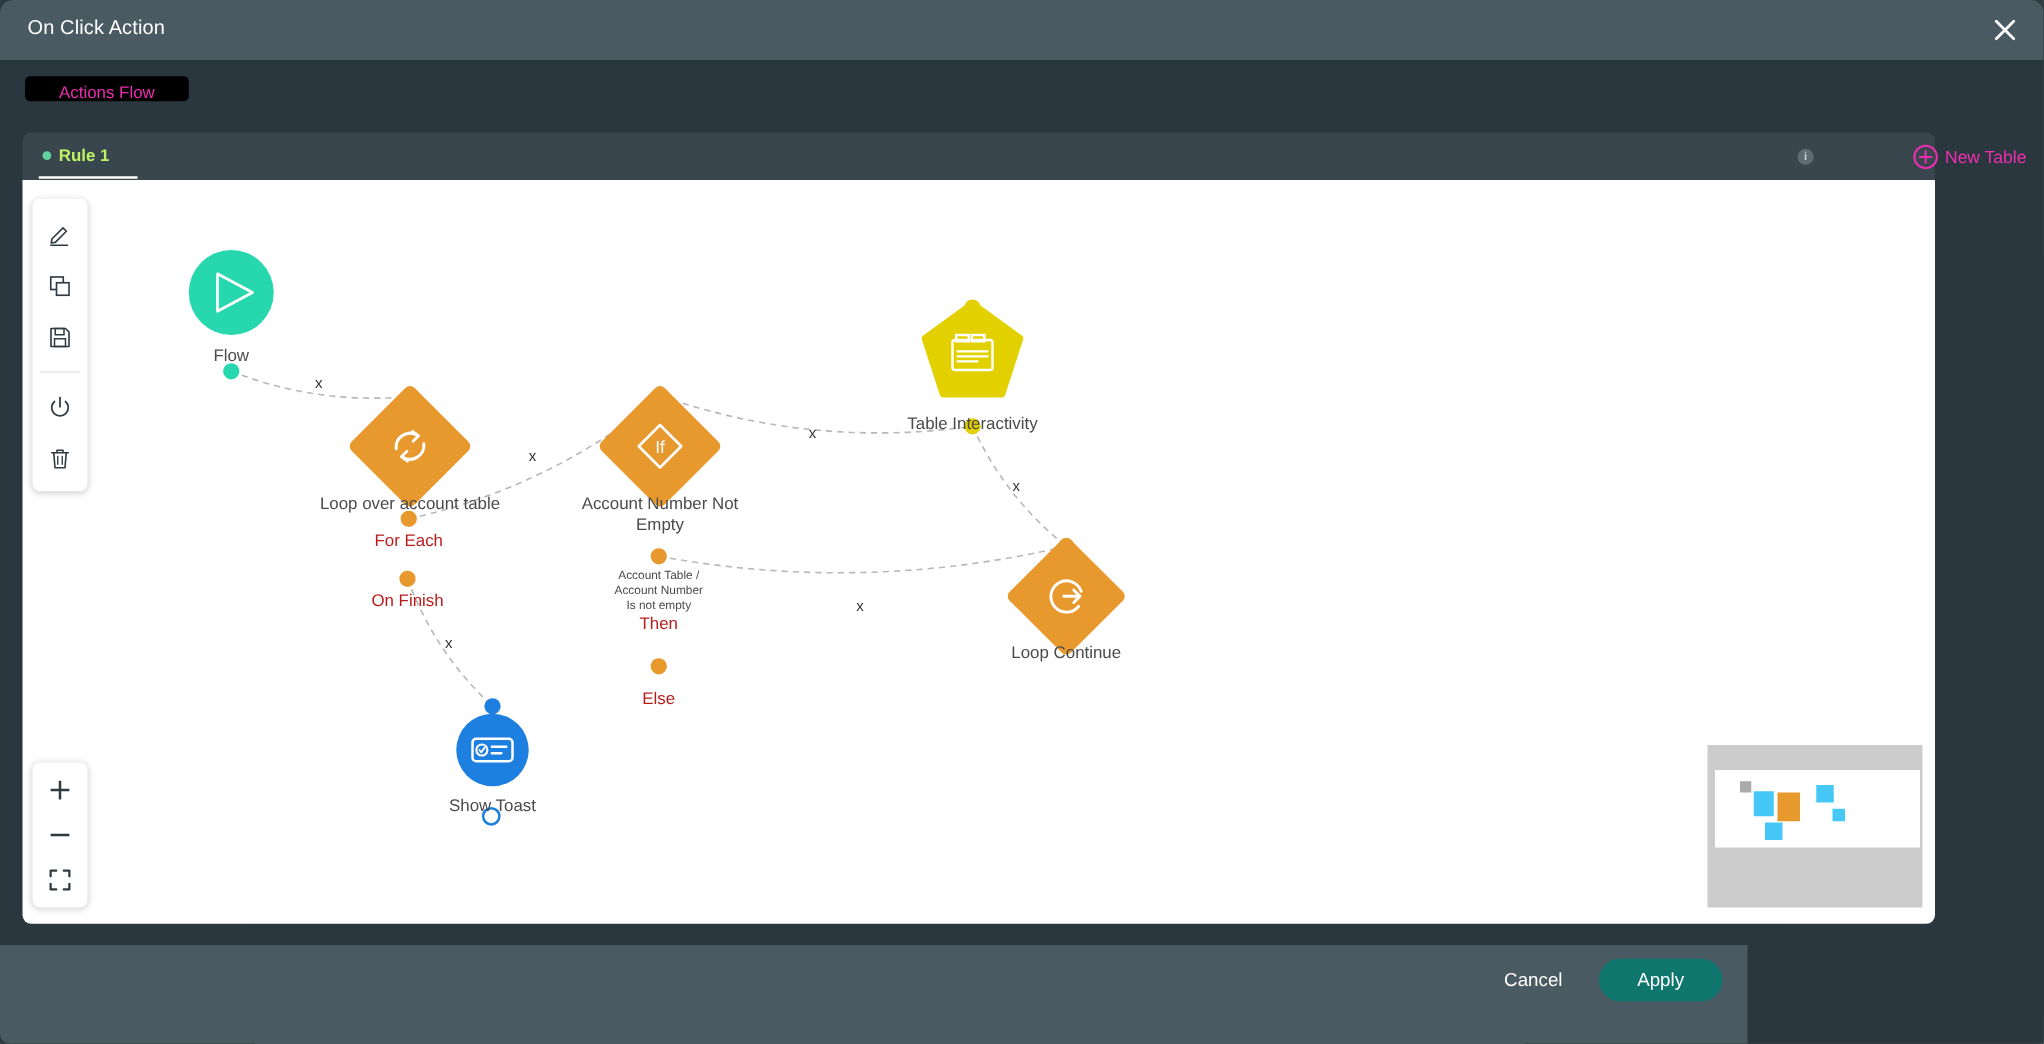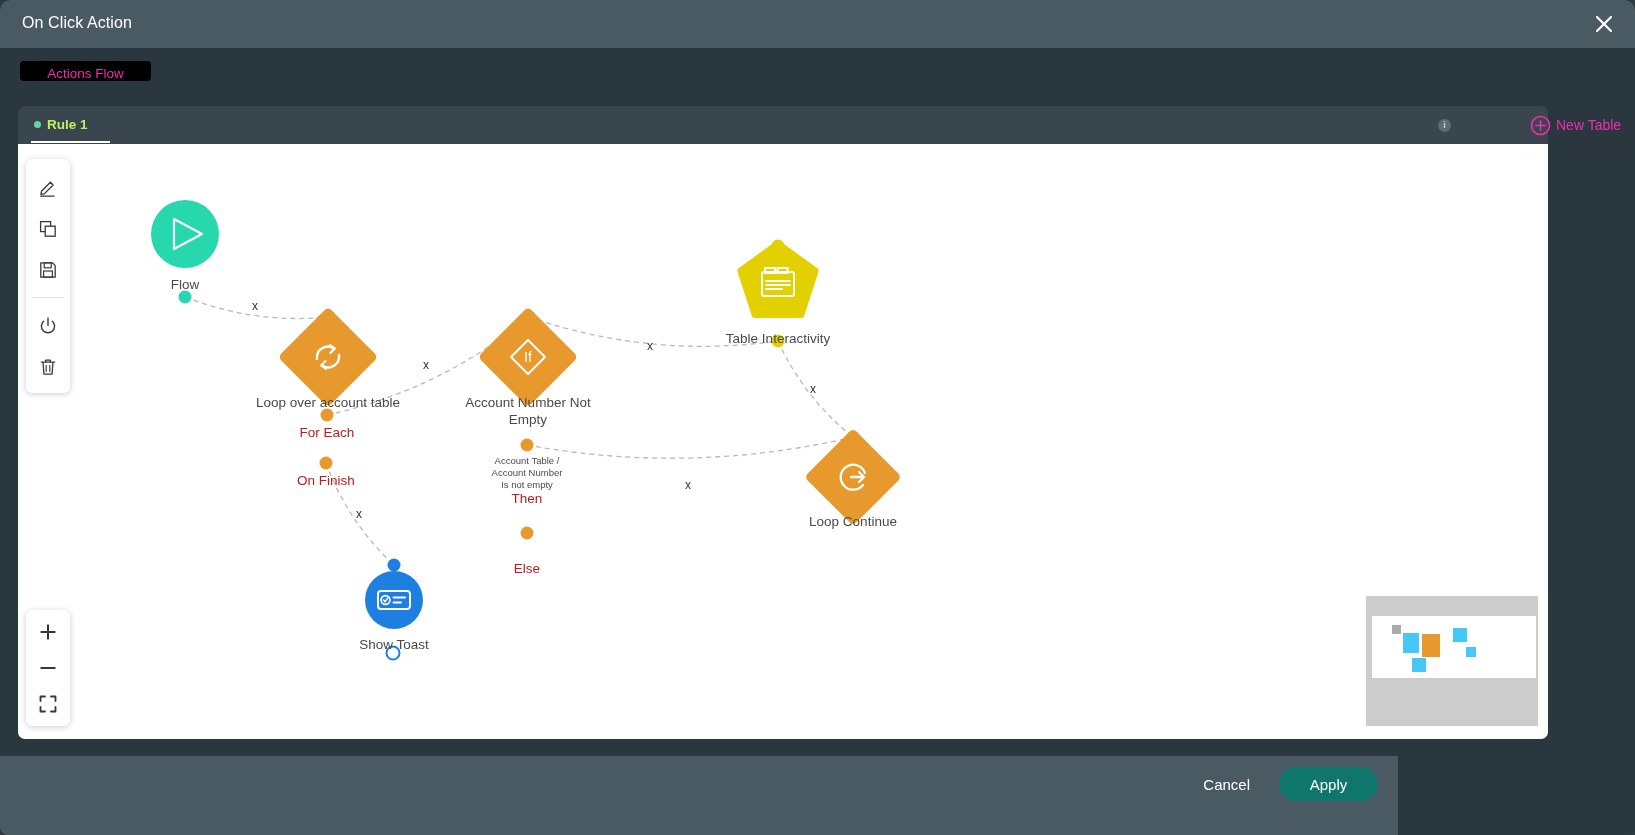--- a/index.html
+++ b/index.html
@@ -420,21 +420,21 @@
         <div class="edge-x" style="left: 629px; top: 195px;">x</div>
         <div class="edge-x" style="left: 792px; top: 238px;">x</div>
         <div class="edge-x" style="left: 667px; top: 334px;">x</div>
         <div class="edge-x" style="left: 338px; top: 363px;">x</div>
         <div class="port-label" style="left: 234px; top: 281px; width: 150px;">For Each</div>
         <div class="port-label" style="left: 233px; top: 329px; width: 150px;">On Finish</div>
         <div class="port-label-small" style="left: 439px; top: 311px; width: 140px;">Account Table /
 Account Number
 Is not empty</div>
         <div class="port-label" style="left: 434px; top: 347px; width: 150px;">Then</div>
-        <div class="port-label" style="left: 434px; top: 417px; width: 150px;">Else</div>
+        <div class="port-label" style="left: 434px; top: 407px; width: 150px;">Else</div>
         <div class="node-label" style="left: 57px; top: 132.16px; width: 220px;">Flow</div>
         <div class="node-label" style="left: 200px; top: 250.2px; width: 220px;">Loop over account table</div>
         <div class="node-label" style="left: 400px; top: 250.2px; width: 220px; text-align: center;">Account Number Not
 Empty</div>
         <div class="node-label" style="left: 650px; top: 186px; width: 220px;">Table Interactivity</div>
         <div class="node-label" style="left: 725px; top: 368.96px; width: 220px;">Loop Continue</div>
         <div class="node-label" style="left: 266px; top: 491.96px; width: 220px;">Show Toast</div>
       </div>
 
     <div id="tools-panel">

